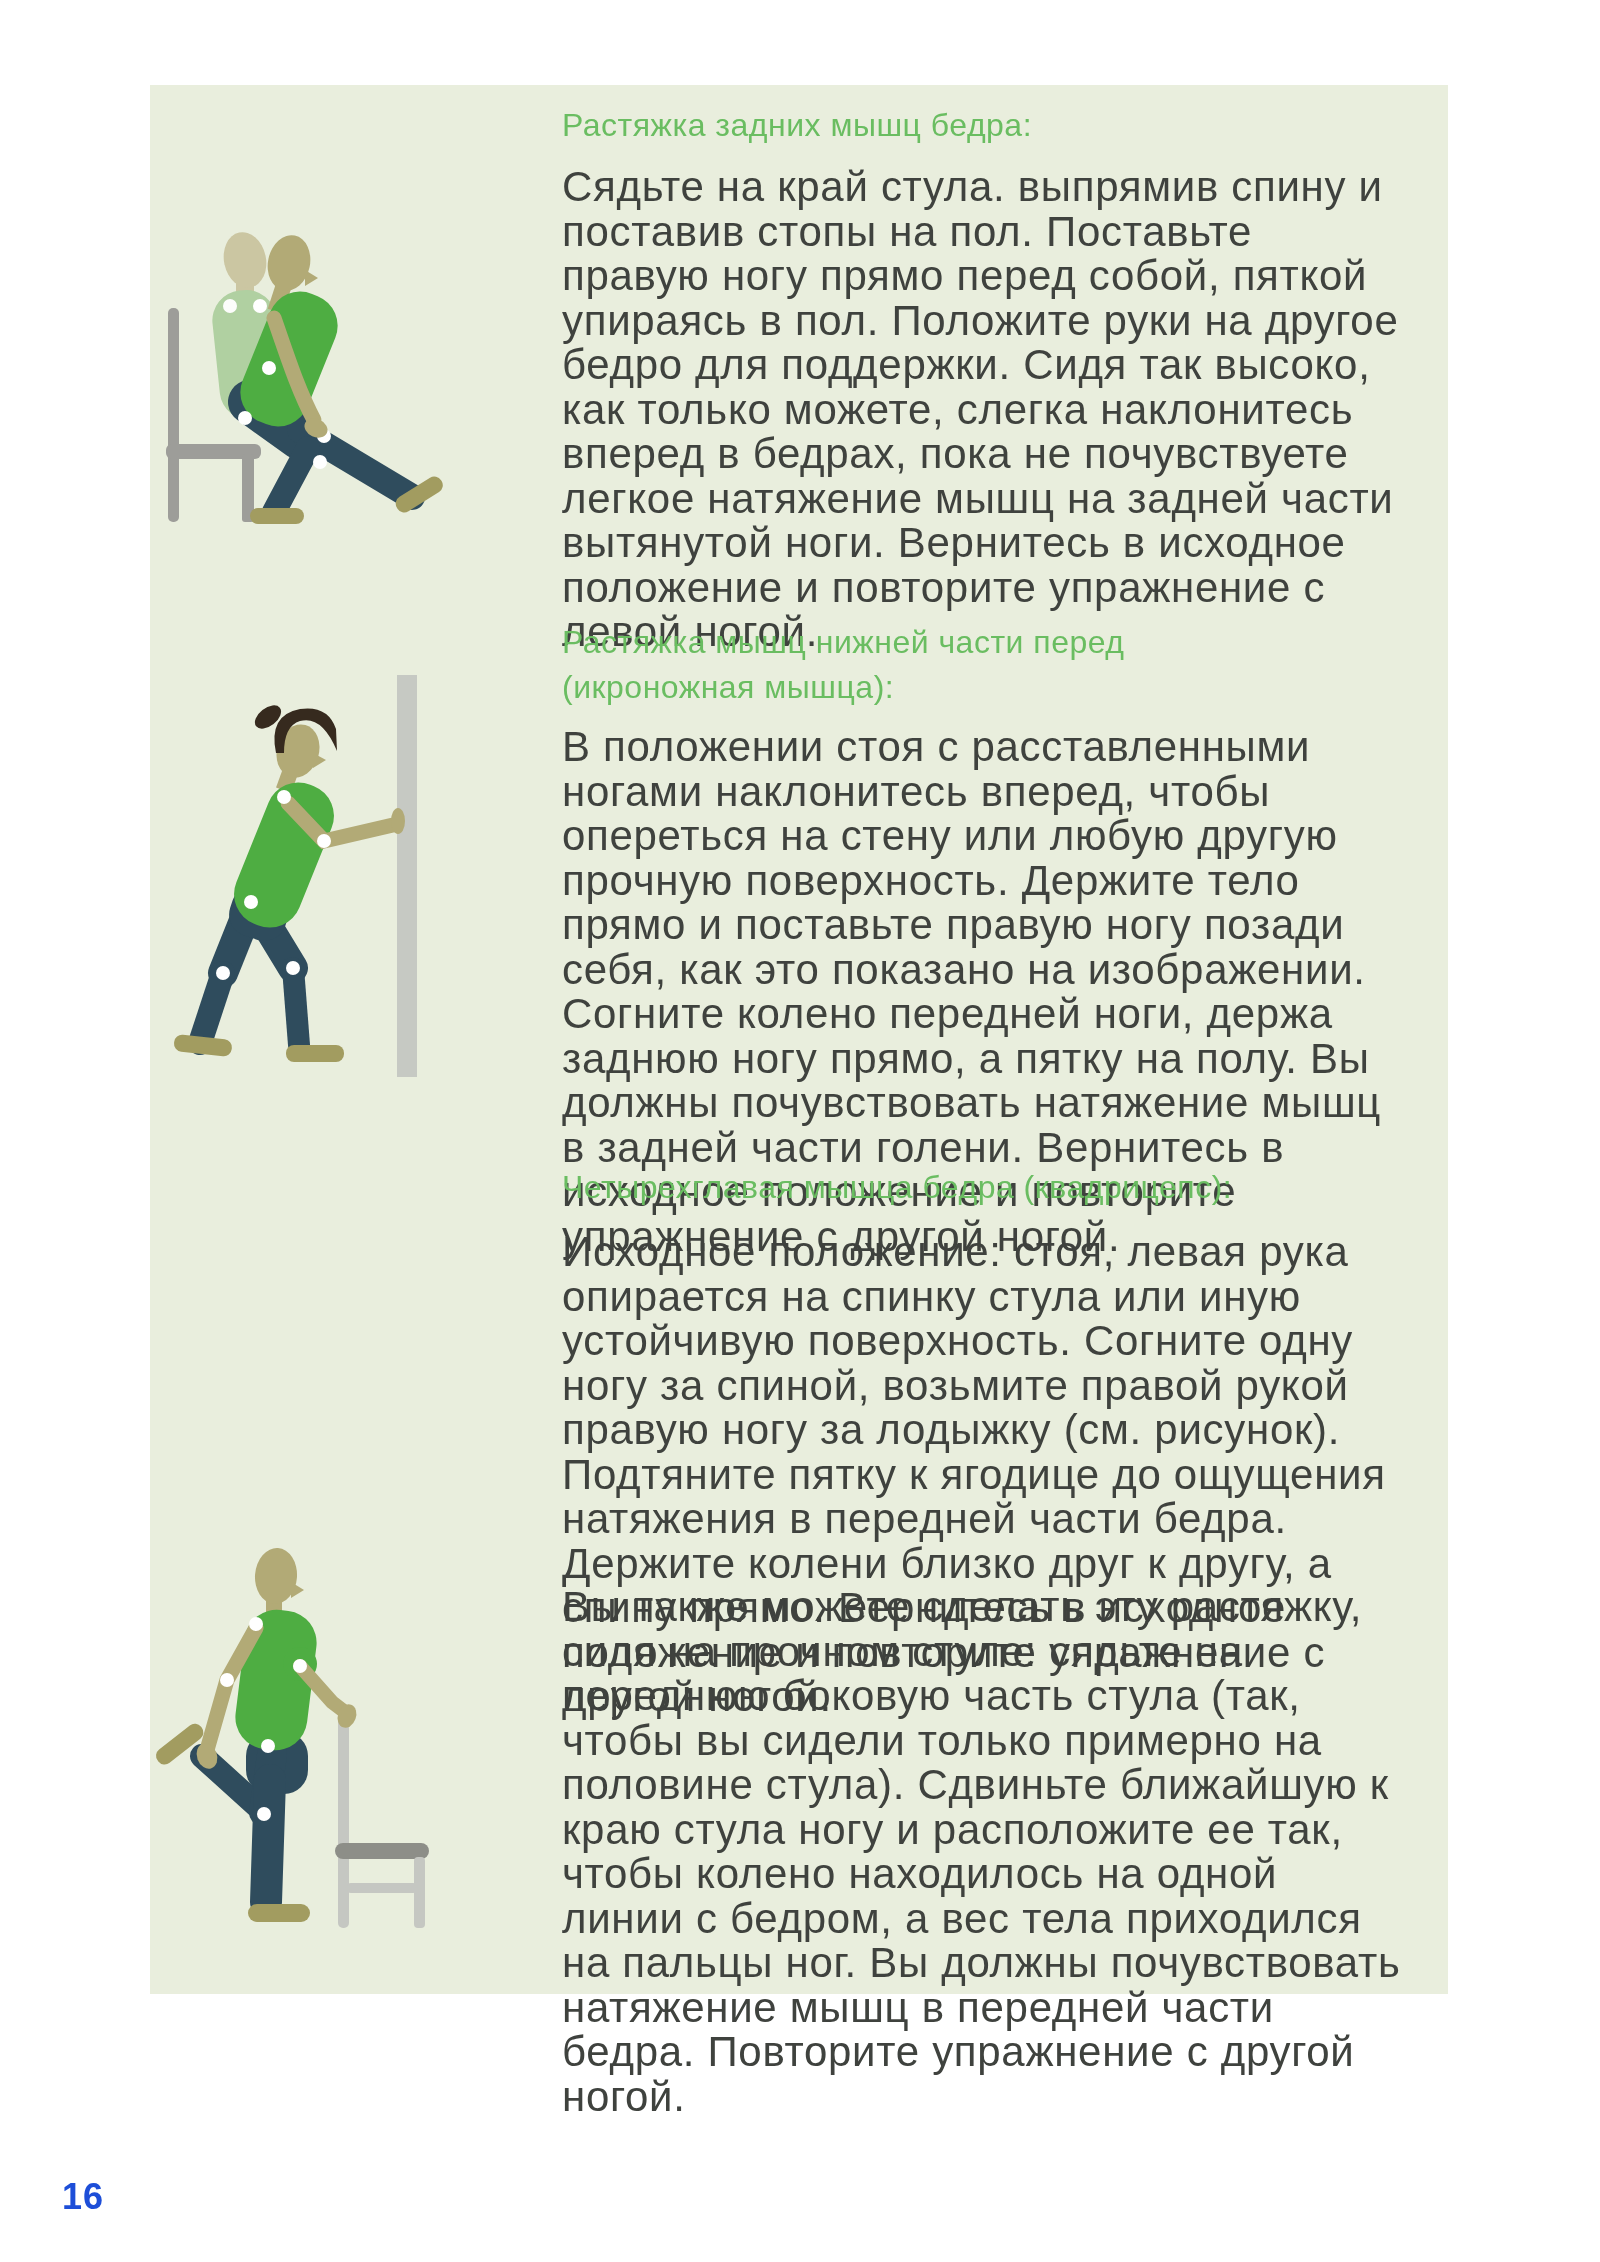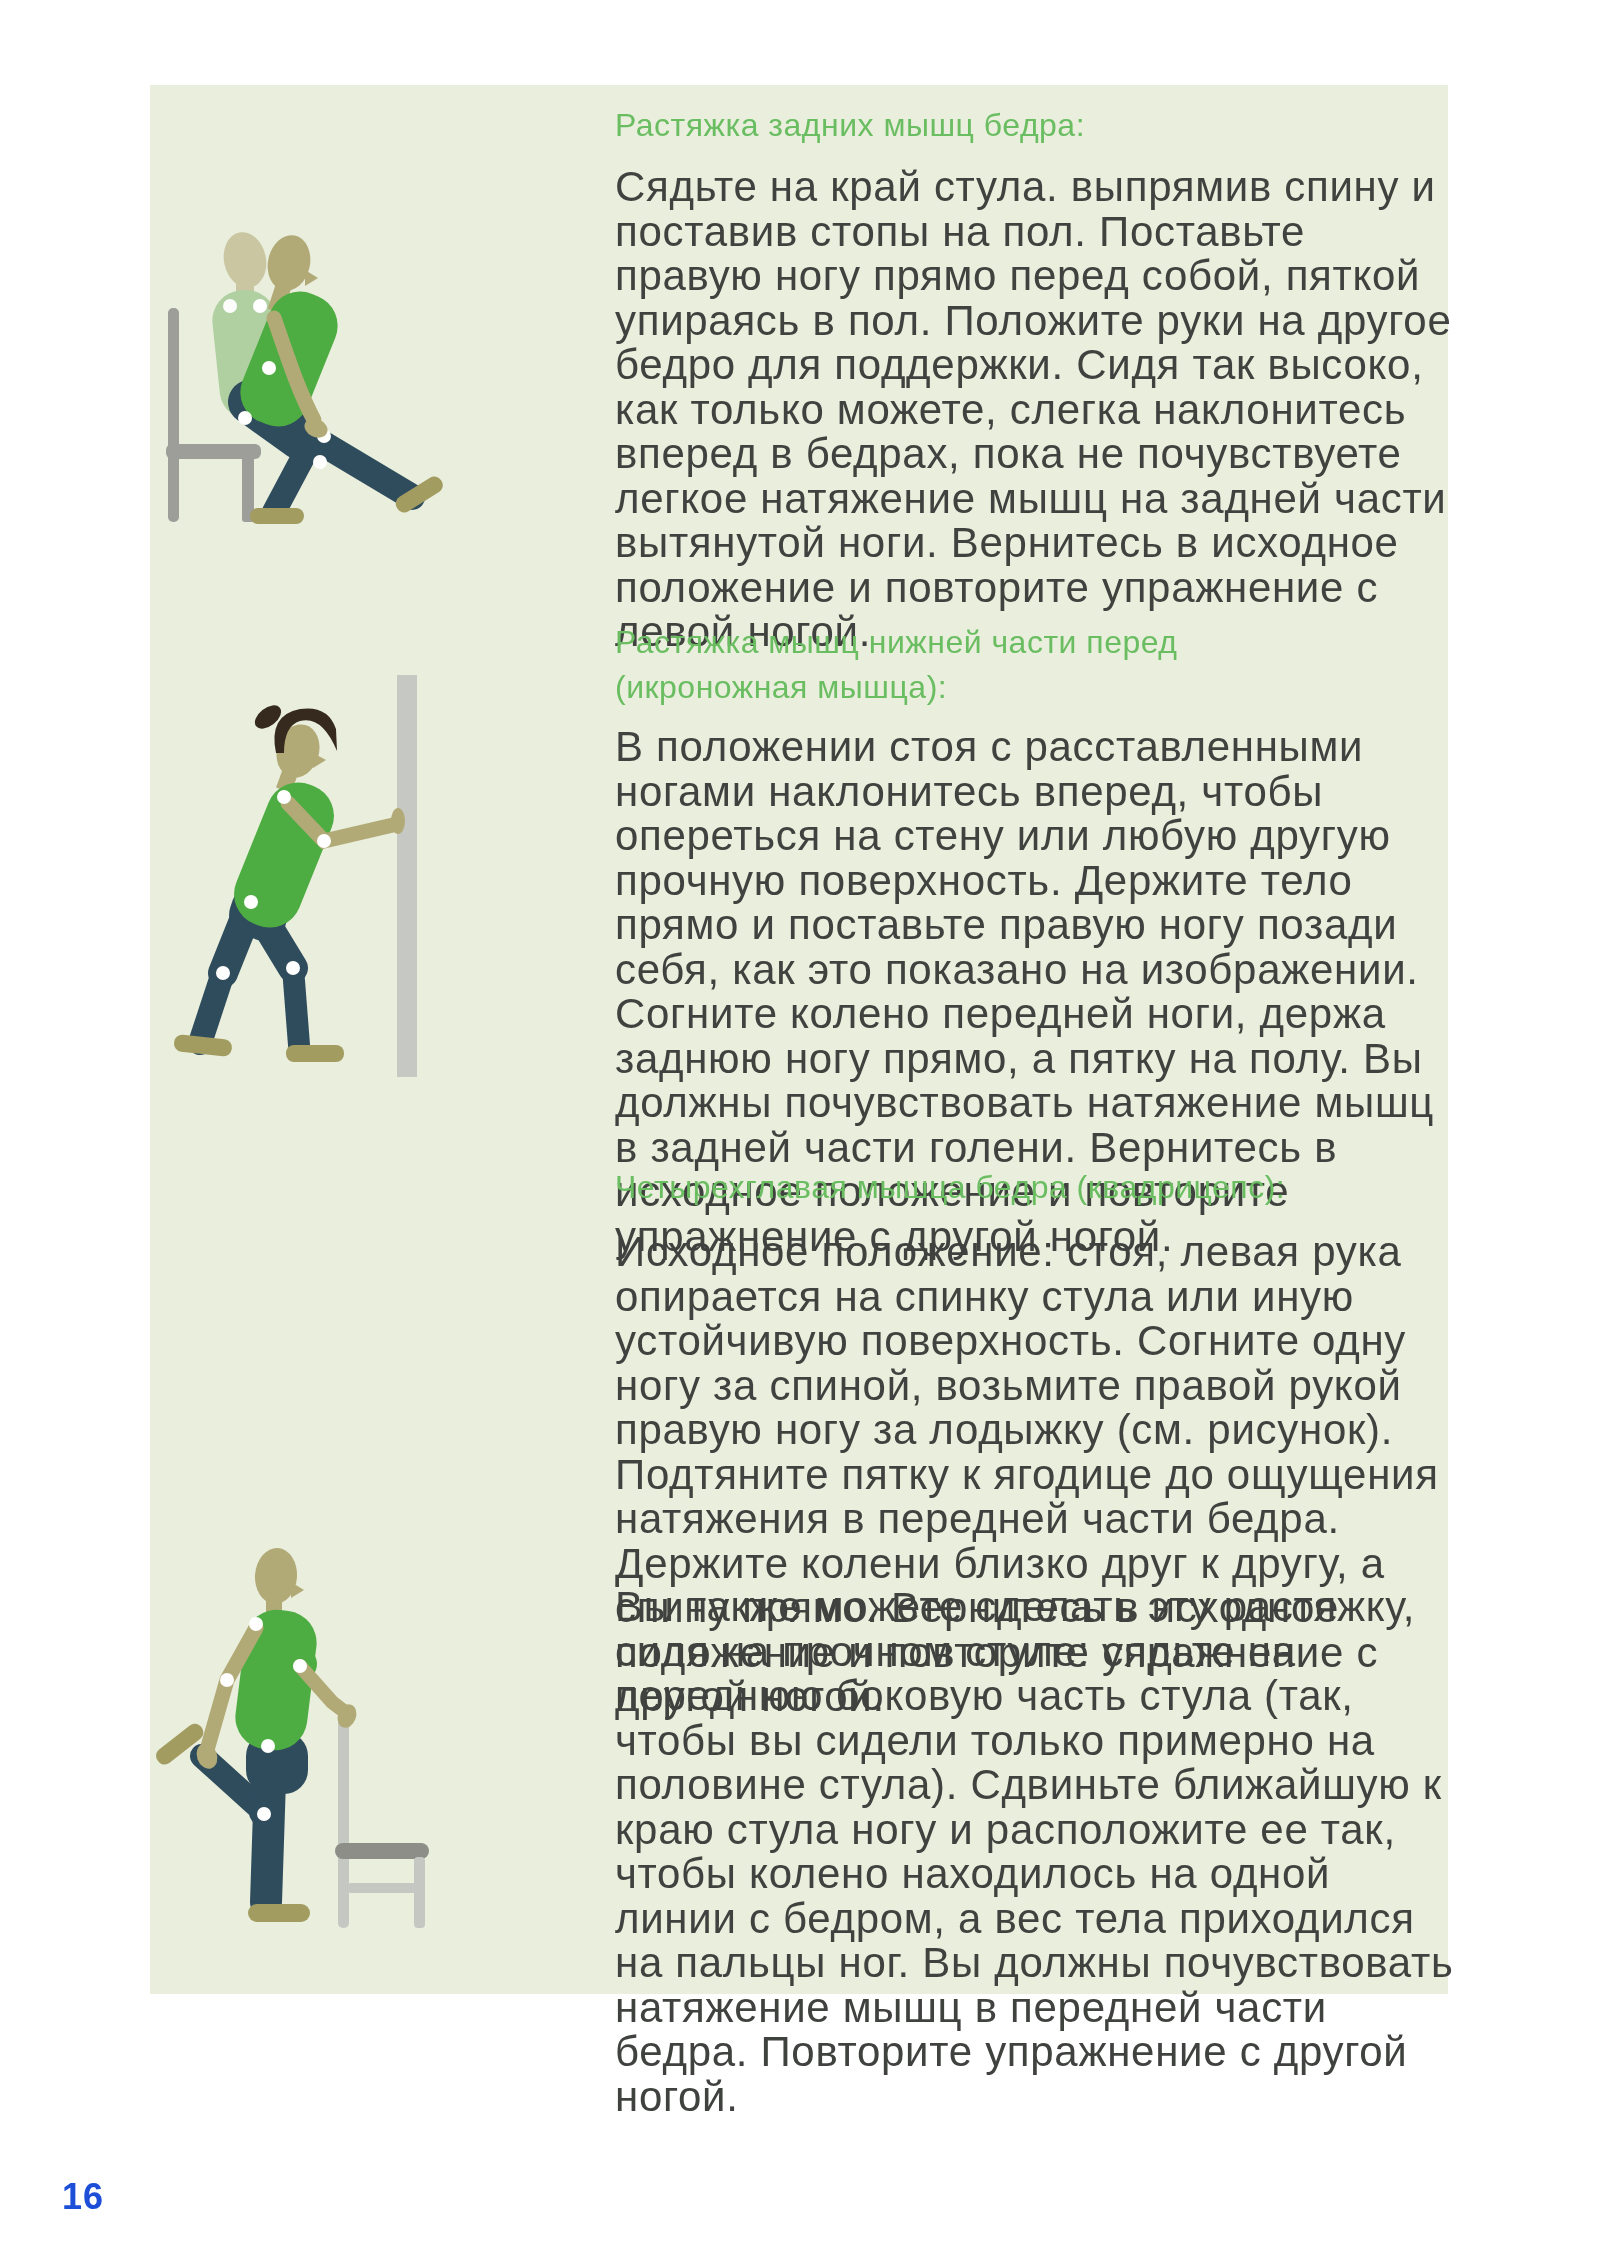--- a/index.html
+++ b/index.html
@@ -5,21 +5,21 @@
   * { margin:0; padding:0; box-sizing:border-box; }
   html, body { background:#ffffff; }
   body {
     width:1600px; height:2262px; position:relative; overflow:hidden;
     font-family:"Liberation Sans", sans-serif;
   }
   .panel {
     position:absolute; left:150px; top:85px; width:1298px; height:1909px;
     background:var(--panel-background, #e9eedd);
   }
-  .txt { position:absolute; left:615px; width:845px; }
+  .txt { position:absolute; left:562px; width:845px; }
   .heading {
     color:var(--heading-green, #6abd61);
     font-size:32px; line-height:45px; letter-spacing:0.5px; font-weight:400;
     white-space:pre-line;
   }
   .body-text {
     color:var(--body-text, #3f423e);
     font-size:42px; line-height:44.5px; letter-spacing:0.7px; font-weight:400;
   }
   .page-number {

